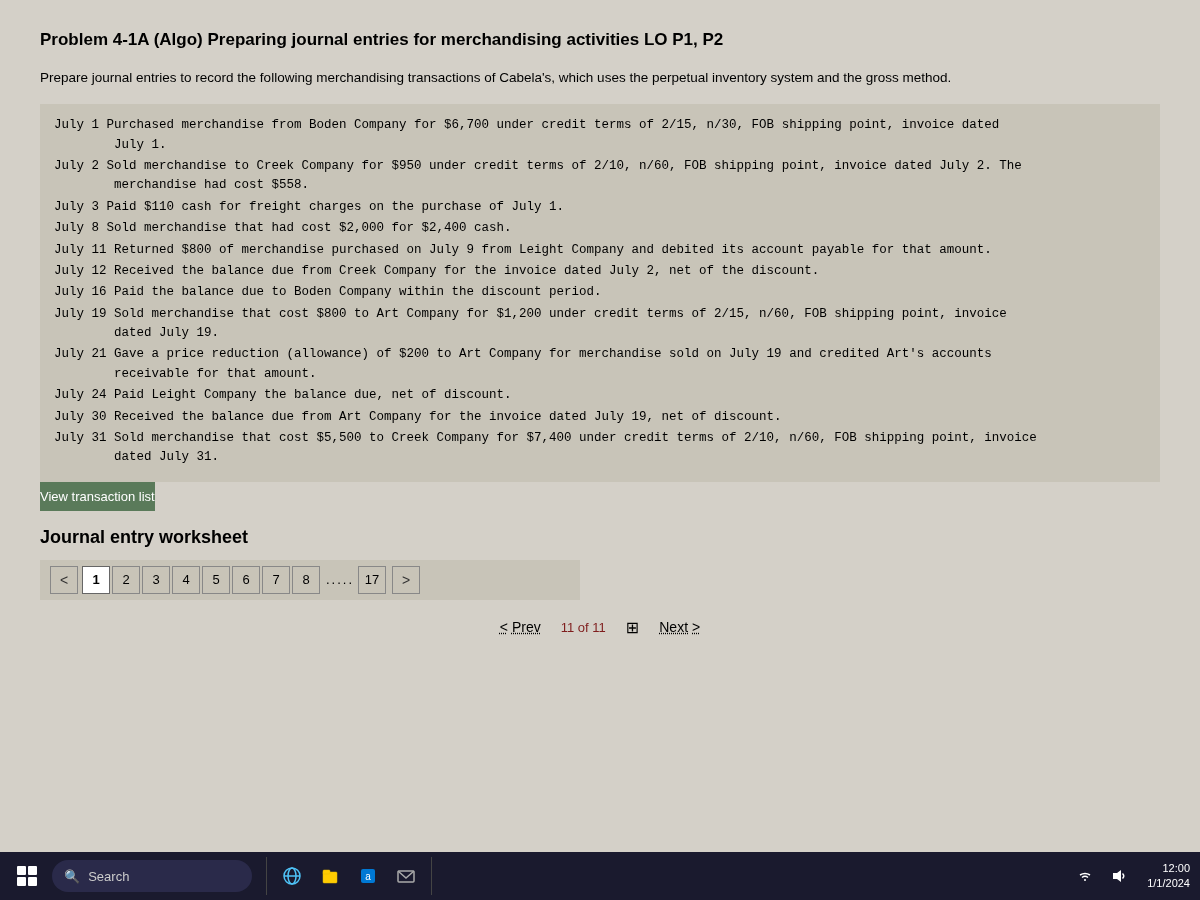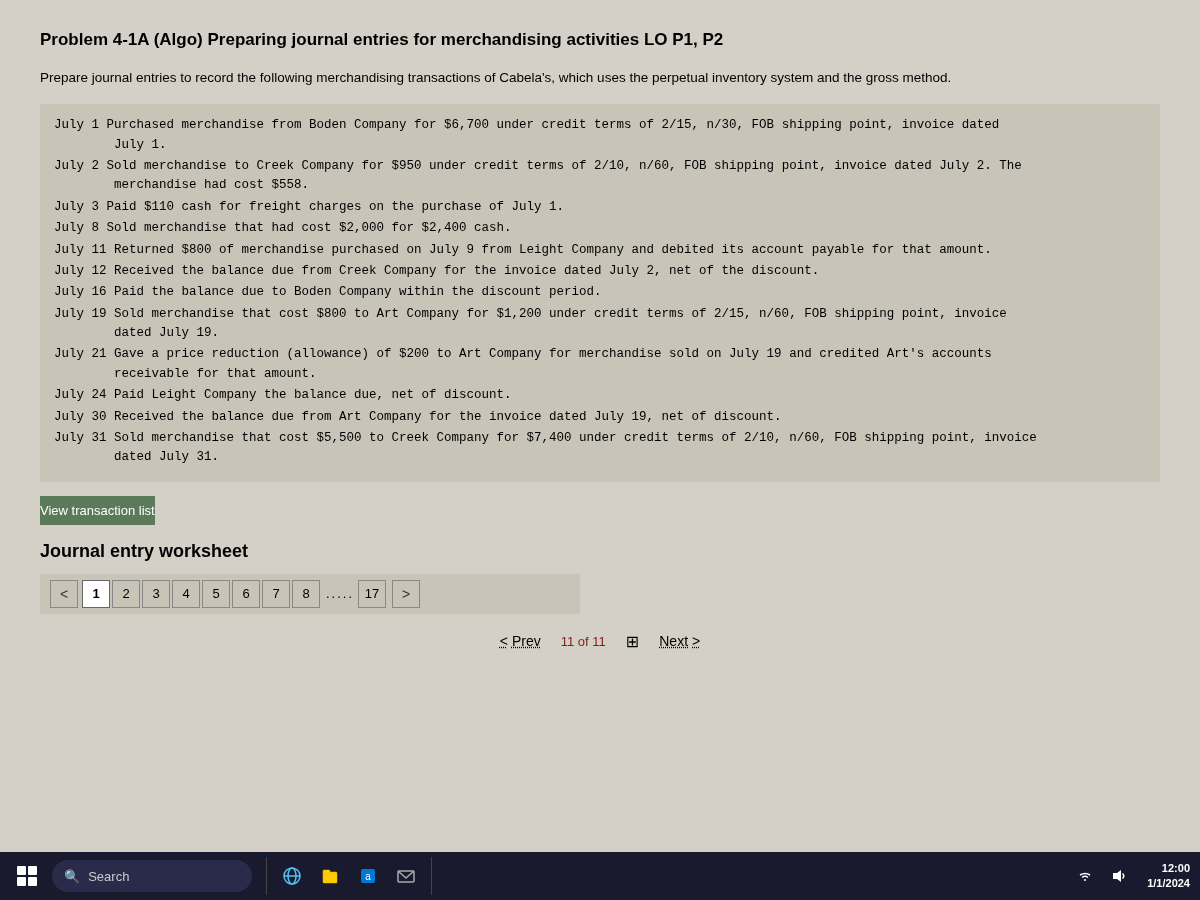--- a/index.html
+++ b/index.html
@@ -35,21 +35,20 @@
       line-height: 1.5;
     }
 
     .transactions-area {
       background: #c8c4b8;
       padding: 12px 14px;
       font-size: 12.5px;
       font-family: 'Courier New', monospace;
       line-height: 1.55;
       color: #000;
-      margin-bottom: 14px;
     }
 
     .view-btn {
       background: #5a7a5a;
       color: #fff;
       border: none;
       padding: 7px 0;
       font-size: 13px;
       cursor: pointer;
       font-family: Arial, sans-serif;
@@ -220,21 +219,20 @@
       color: #ccc;
       font-size: 13px;
     }
 
     .taskbar-spacer { flex: 1; }
 
     .taskbar-icons {
       display: flex;
       align-items: center;
       gap: 6px;
-      font-weight: bold;
     }
 
     .tb-icon {
       width: 28px;
       height: 28px;
       display: flex;
       align-items: center;
       justify-content: center;
       color: #ccc;
       font-size: 16px;

